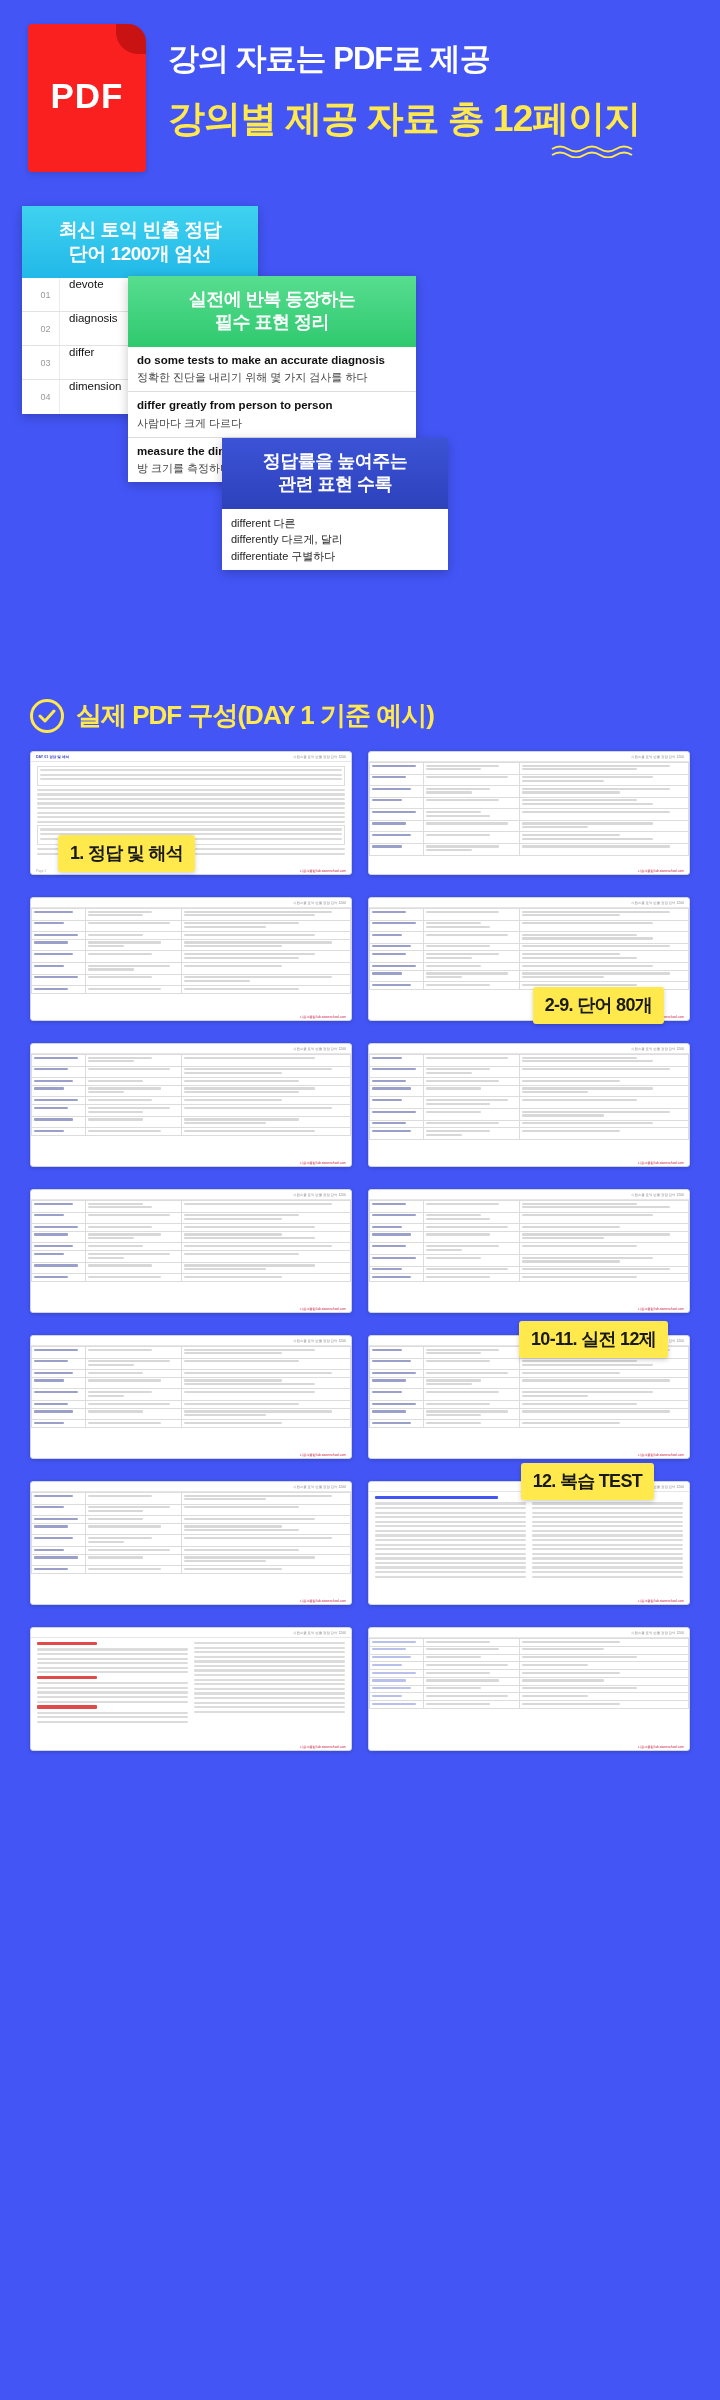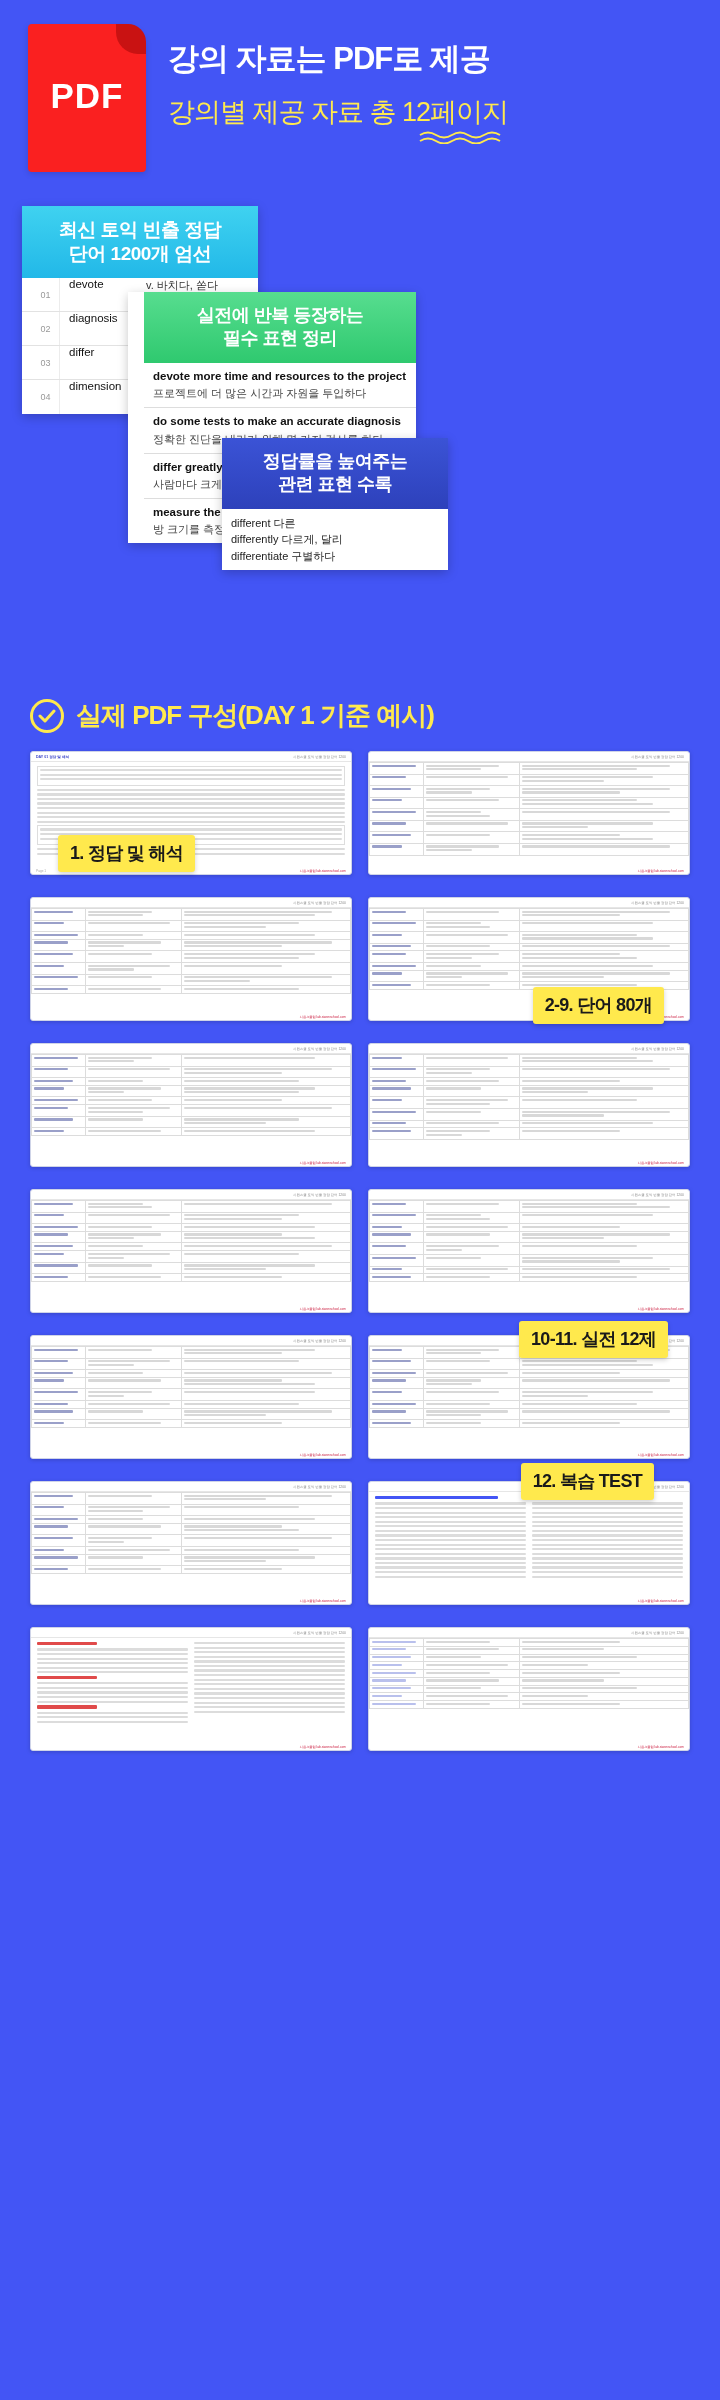--- a/index.html
+++ b/index.html
@@ -54,22 +54,22 @@
     font-weight: bold;
     letter-spacing: -1px;
     white-space: nowrap;
   }
   .header-line2-wrap {
     margin-top: 14px;
     position: relative;
     display: inline-block;
   }
   .header-line2 {
-    font-size: 27px;
-    font-weight: normal;
+    font-size: 37px;
+    font-weight: bold;
     color: #ffe94d;
     letter-spacing: -1px;
     white-space: nowrap;
   }
   .squiggle {
     position: absolute;
     right: 4px;
     bottom: -14px;
     width: 86px;
     height: 14px;
@@ -114,21 +114,21 @@
     color: #999;
     flex: 0 0 auto;
     border-right: 1px solid #ececec;
     height: 100%;
     line-height: 34px;
   }
   .card1 .word { padding-left: 9px; width: 86px; font-size: 11.5px; color:#111; }
   .card1 .mean { font-size: 11px; color:#333; }
 
   
-  .card2 { left: 128px; top: 86px; width: 288px; padding-left: 16px; }
+  .card2 { left: 128px; top: 70px; width: 288px; }
   .card2 .cap {
     background: linear-gradient(180deg,#57dd8f 0%,#2fc96f 100%);
     text-align: center;
     padding: 12px 6px;
     font-size: 18px;
     font-weight: bold;
     line-height: 1.3;
     letter-spacing: -.5px;
     color: #fff;
   }
@@ -309,24 +309,20 @@
         <div class="word">dimension</div>
         <div class="mean"></div>
       </div>
     </div>
   </div>
 
   <div class="card card2">
     <div class="cap">
       <div>실전에 반복 등장하는</div>
       <div>필수 표현 정리</div>
-    </div>
-    <div class="ex">
-      <div class="en">devote more time and resources to the project</div>
-      <div class="ko">프로젝트에 더 많은 시간과 자원을 투입하다</div>
     </div>
     <div class="ex">
       <div class="en">do some tests to make an accurate diagnosis</div>
       <div class="ko">정확한 진단을 내리기 위해 몇 가지 검사를 하다</div>
     </div>
     <div class="ex">
       <div class="en">differ greatly from person to person</div>
       <div class="ko">사람마다 크게 다르다</div>
     </div>
     <div class="ex">

